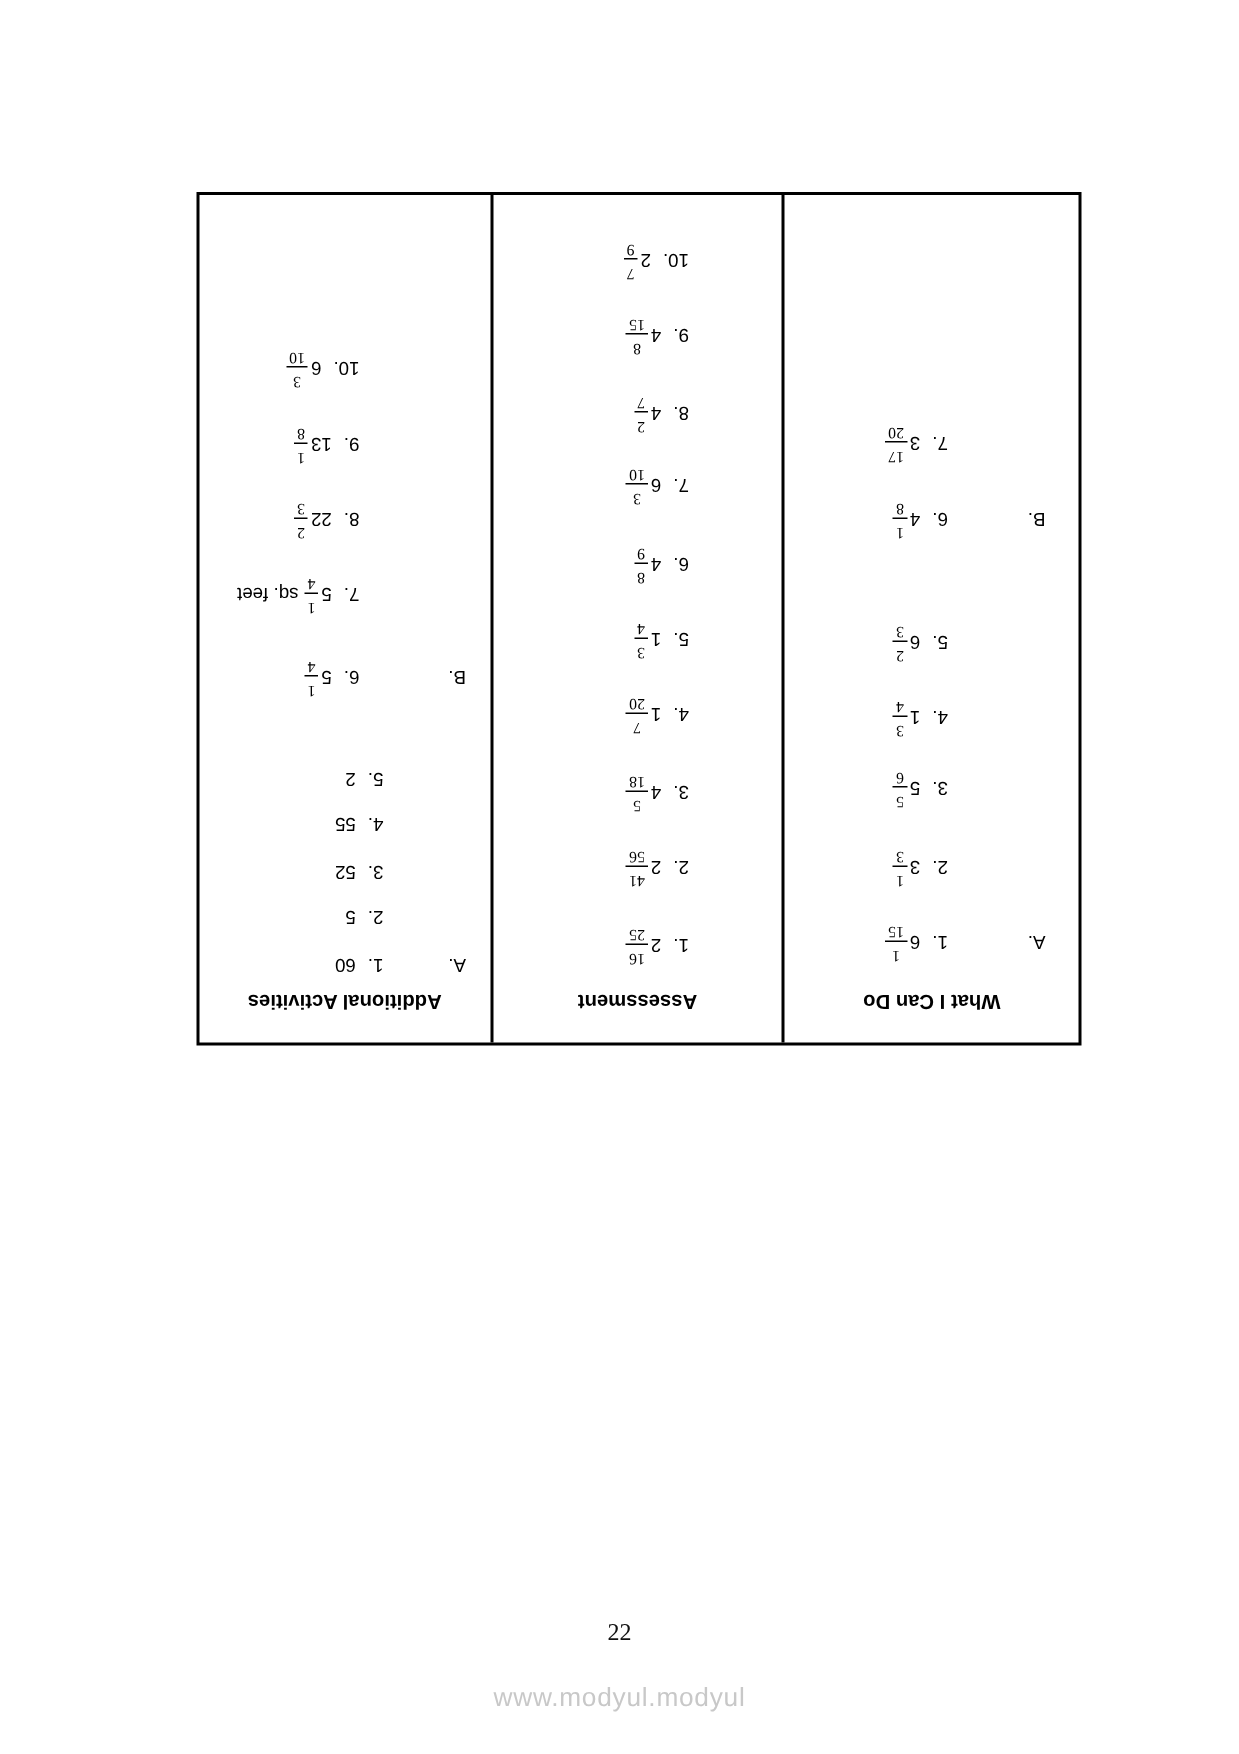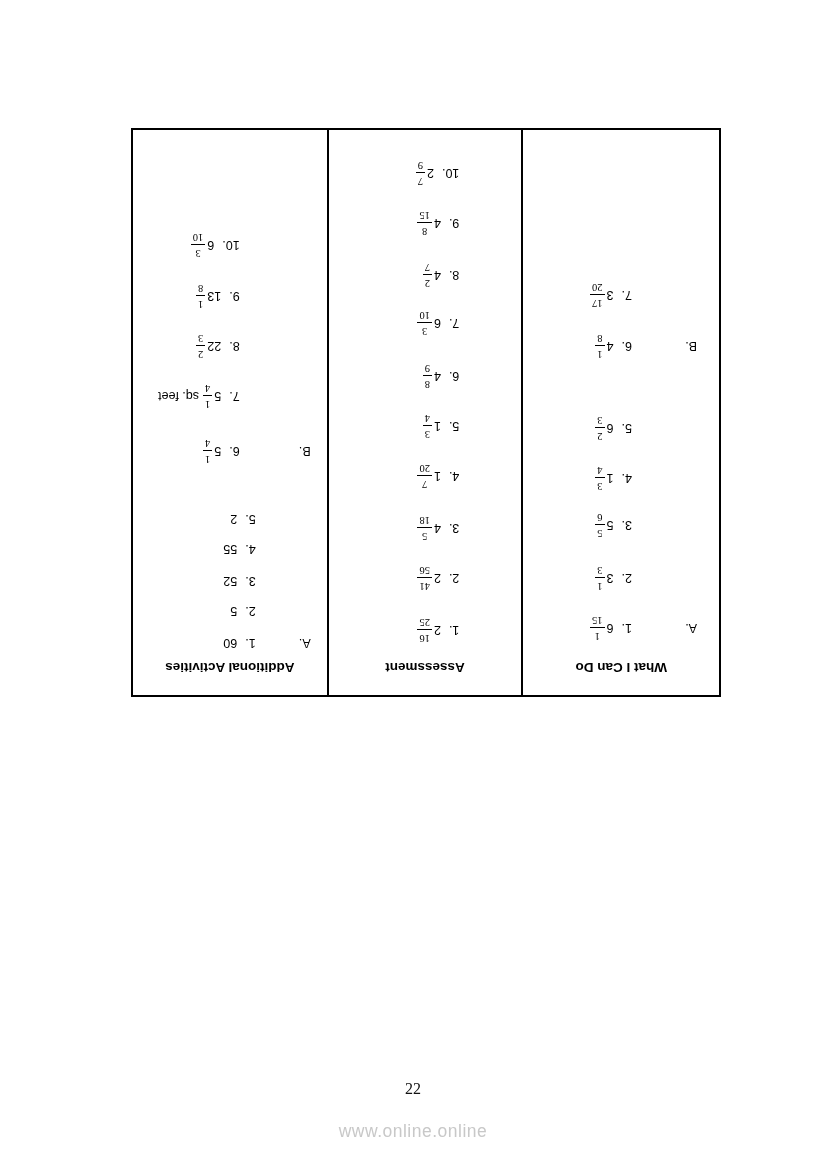--- a/index.html
+++ b/index.html
@@ -290,13 +290,13 @@
       <span class="frac">
           <span class="fn">3</span>
           <span class="fd">10</span>
         </span>
     </div>
   </div>
 
 </div>
 
 <div class="page-number">22</div>
-<div class="watermark">www.online.online</div>
+<div class="watermark">www.modyul.modyul</div>
 
 </body></html>

